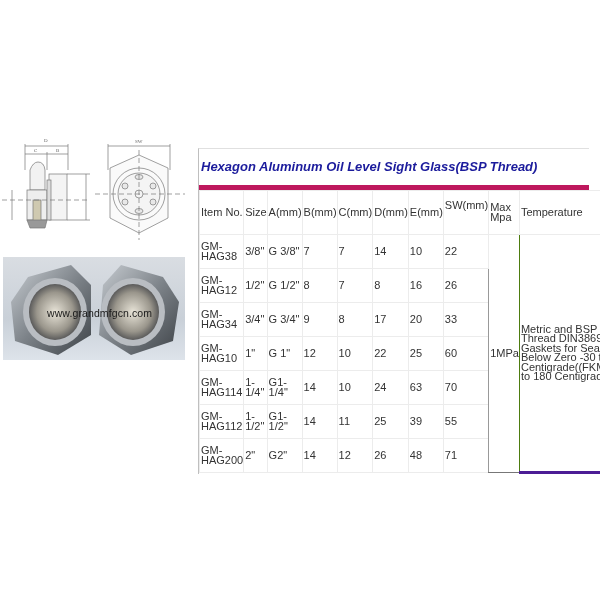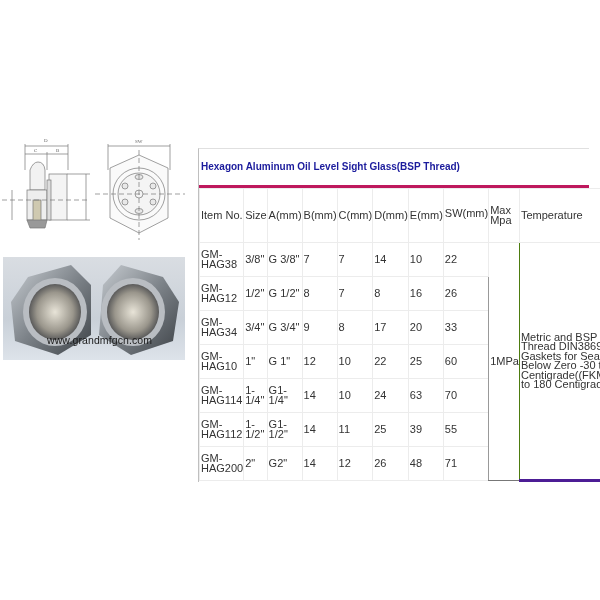--- a/index.html
+++ b/index.html
@@ -8,38 +8,39 @@
     font-family: "Liberation Sans", sans-serif;
   }
   .drawing { position: absolute; left: 0; top: 130px; width: 195px; height: 115px; }
   .photo {
     position: absolute; left: 3px; top: 257px; width: 182px; height: 103px;
     background: linear-gradient(180deg, #d9dde2 0%, #c9d0d8 60%, #dde3ea 100%);
     overflow: hidden;
   }
   .watermark {
     position: absolute; left: 44px; top: 50px; font-size: 10.5px; color: #1a1a1a;
-    letter-spacing: 0.1px; white-space: nowrap; margin-top: 27px;
+    letter-spacing: 0.1px; white-space: nowrap;
   }
   .spec {
     position: absolute; left: 198px; top: 148px; width: 390px;
     border-left: 1px solid #bfbfbf; border-top: 1px solid #e0e0e0;
   }
   .spec-title {
     height: 36px; line-height: 36px; padding-left: 2px;
-    color: #1b1b9c; font-weight: bold; font-size: 10px; white-space: nowrap;
-    border-bottom: 3px solid #be185d;
+    color: #1b1b9c; font-weight: bold; font-size: 13px; white-space: nowrap;
+    border-bottom: 5px solid #be185d;
+    font-style: italic;
   }
   table { border-collapse: collapse; font-size: 11px; color: #333; table-layout: fixed; }
   td { border: 1px solid #ececec; padding: 0 0 0 1px; vertical-align: middle; line-height: 9.5px; }
   tr.hdr td { height: 33px; }
   tr.row td { height: 33px; }
   td.merged { border-left: 1px solid #999; border-right: 1px solid #4d7c0f; border-bottom: 1px solid #777; }
   td.temp { border-right: 1px solid #e0e0e0; border-bottom: 3px solid #4c1d95; }
-  .sw-hdr { line-height: 9px; vertical-align: top; padding-top: 20px; }
+  .sw-hdr { line-height: 9px; vertical-align: top; padding-top: 10px; }
 </style>
 </head>
 <body>
 
 <svg class="drawing" viewBox="0 0 195 115" width="195" height="115">
   <g stroke="#777" stroke-width="0.7" fill="none">
 
     <line x1="25" y1="14" x2="25" y2="40"></line>
       <line x1="68" y1="14" x2="68" y2="40"></line>
     <line x1="25" y1="16" x2="68" y2="16"></line>

